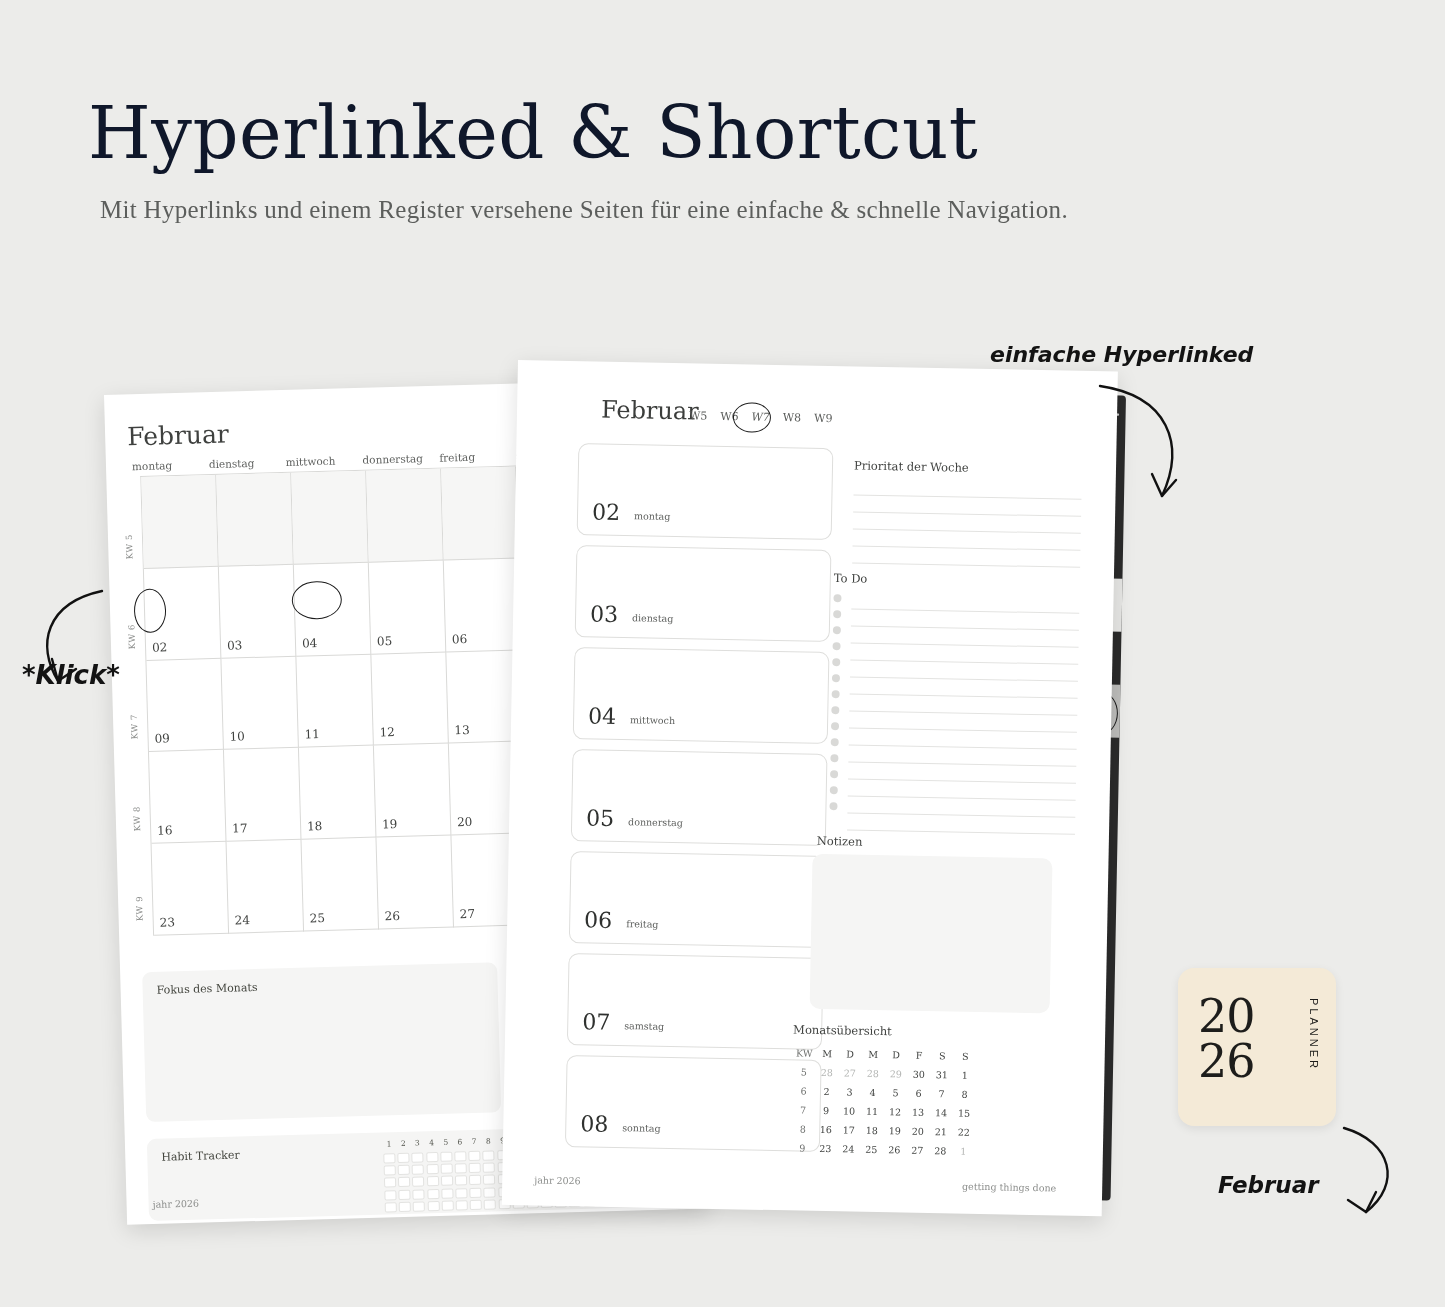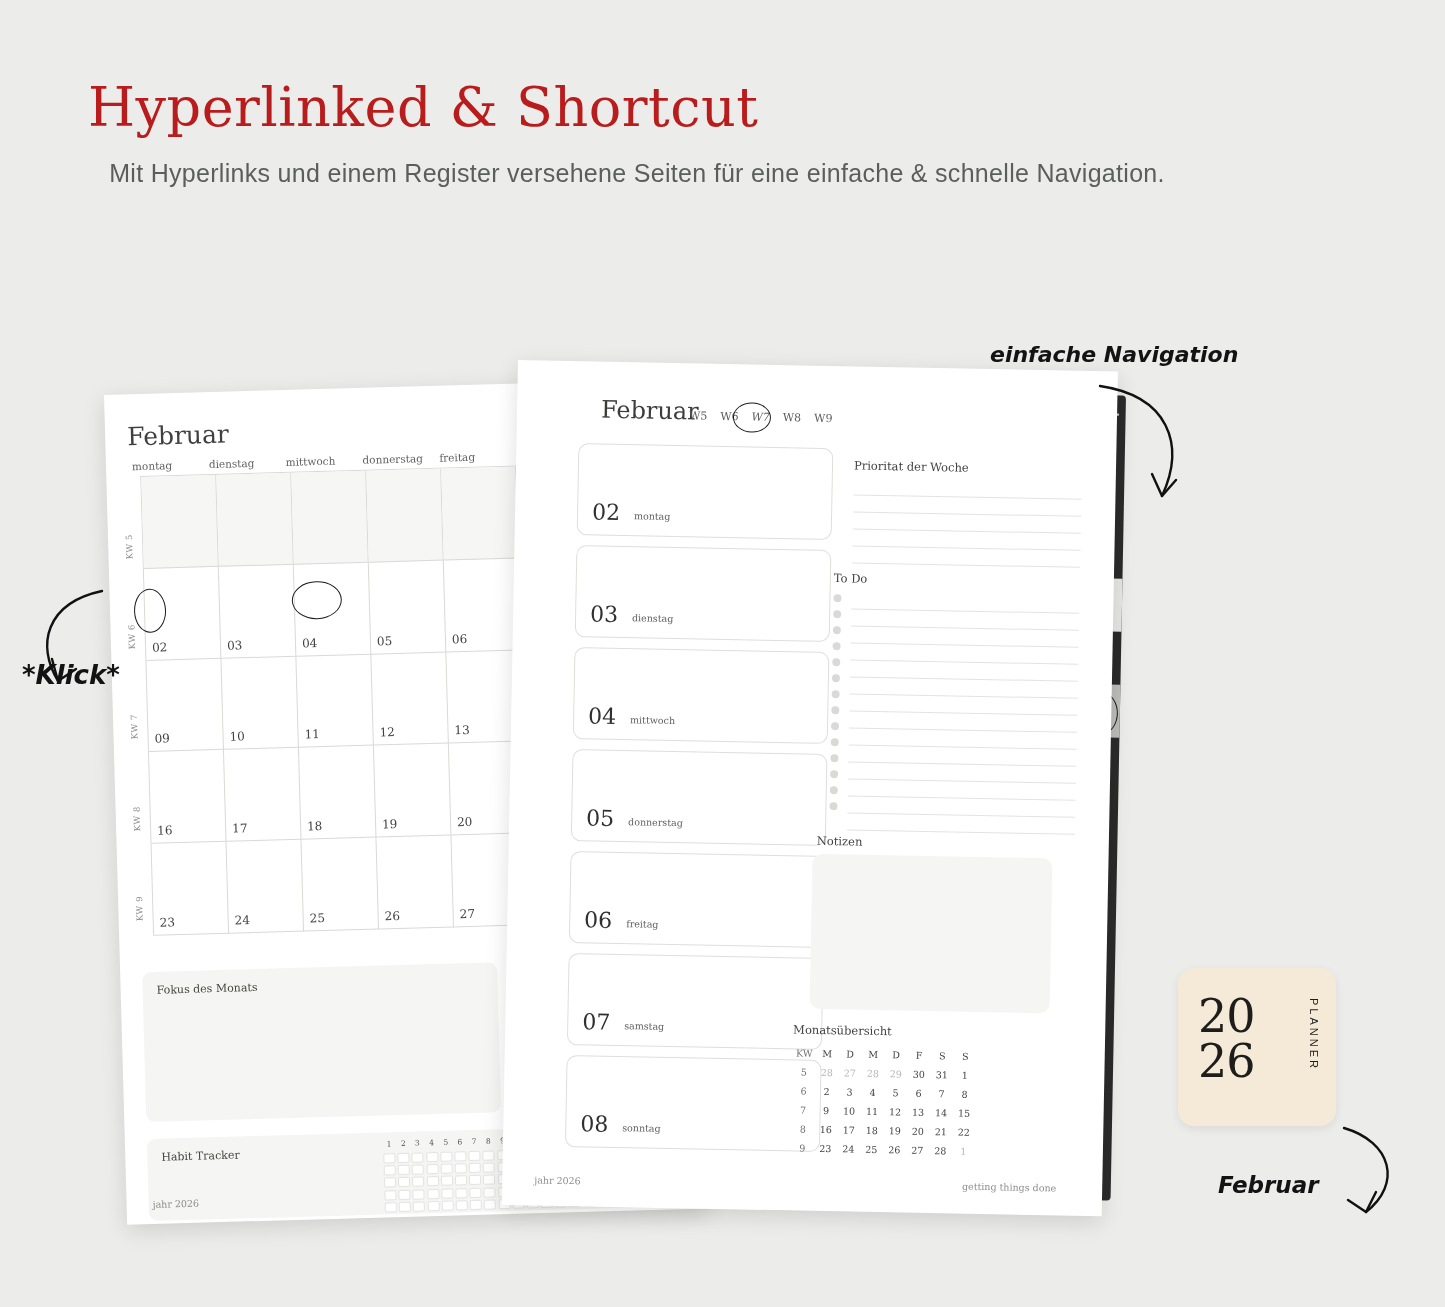--- a/index.html
+++ b/index.html
@@ -19,35 +19,34 @@
   
   .header {
     position: absolute;
     left: 88px;
     top: 78px;
     width: 1150px;
   }
   .headline {
     font-family: "DejaVu Serif", serif;
     font-weight: 400;
-    font-size: 54px;
+    font-size: 72px;
     letter-spacing: 0.5px;
-    color: #b91c1c;
-    margin: 0 0 18px 0;
+    color: #0f172a;
+    margin: 16px 0 18px 0;
     line-height: 1.1;
   }
   .subhead {
-    font-family: Liberation Sans, sans-serif;
+    font-family: Liberation Serif, serif;
     font-size: 25px;
     line-height: 1.5;
     color: #5c5e5c;
     max-width: 1090px;
-    margin: 4px;
+    margin: 12px;
     letter-spacing: 0.3px;
-    text-align: center;
   }
 
   
   .sheet {
     position: absolute;
     background: #ffffff;
     box-shadow: 0 6px 22px rgba(0,0,0,0.13);
   }
 
   
@@ -890,21 +889,21 @@
             <td class="dim">1</td>
           </tr>
         </tbody>
     </table>
 
     <div class="w-footer-left">jahr 2026</div>
     <div class="w-footer-right">getting things done</div>
   </div>
 </div>
 
-<div class="hand" id="ann-handhabung">einfache Navigation</div>
+<div class="hand" id="ann-handhabung">einfache Hyperlinked</div>
 <div class="hand" id="ann-klick">*Klick*</div>
 <div class="hand" id="ann-shortcut">Februar</div>
 
 <svg class="arrow" style="left:1090px; top:378px;" width="120" height="140">
   <path d="M10 8 C 78 18, 96 66, 72 118" stroke="#111" stroke-width="2.4" fill="none" stroke-linecap="round"></path>
   <path d="M72 118 L 62 96 M72 118 L 86 102" stroke="#111" stroke-width="2.4" fill="none" stroke-linecap="round"></path>
 </svg>
 
 <svg class="arrow" style="left:30px; top:585px;" width="110" height="120">
   <path d="M72 6 C 16 18, 6 60, 28 96" stroke="#111" stroke-width="2.4" fill="none" stroke-linecap="round"></path>

